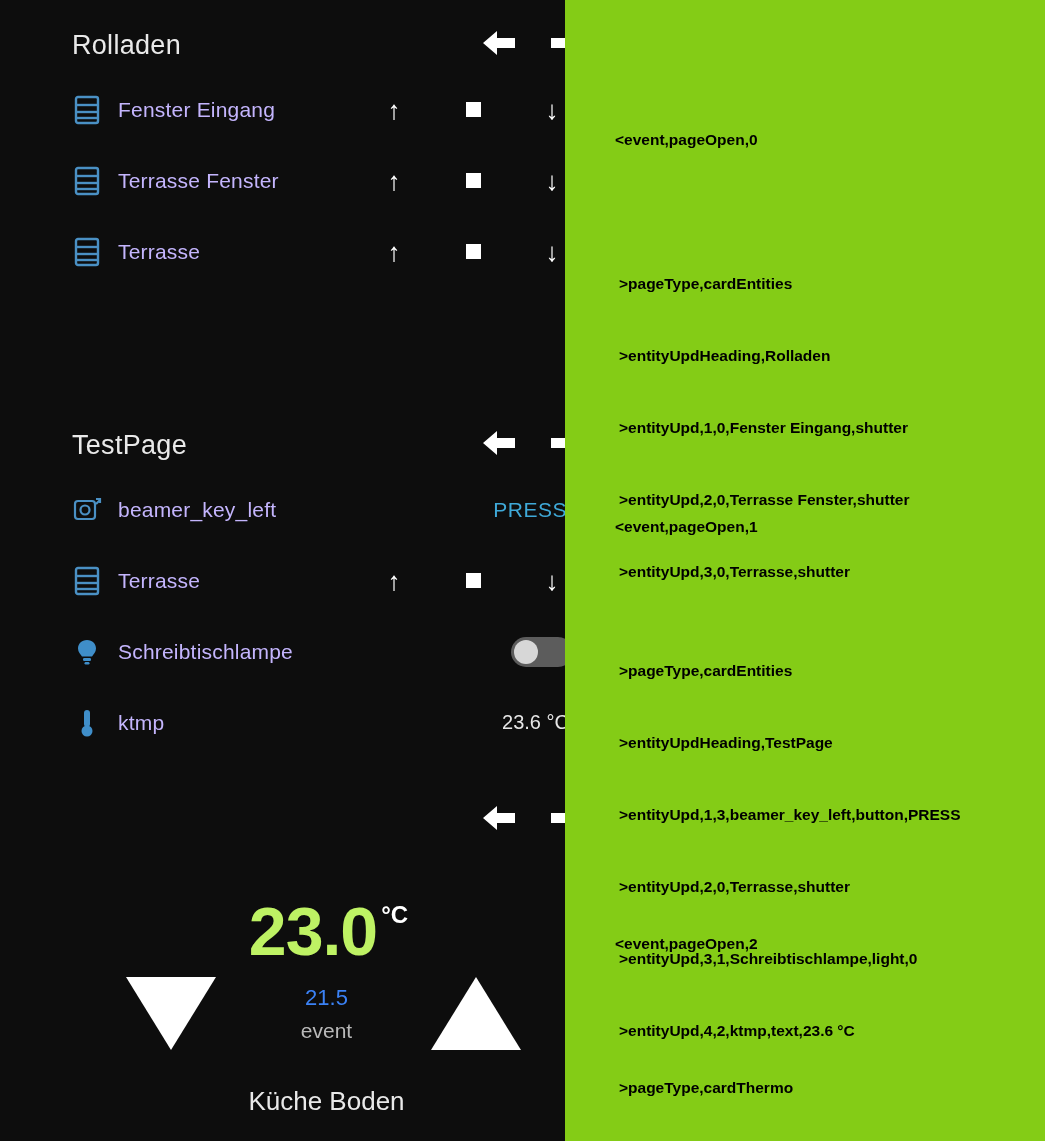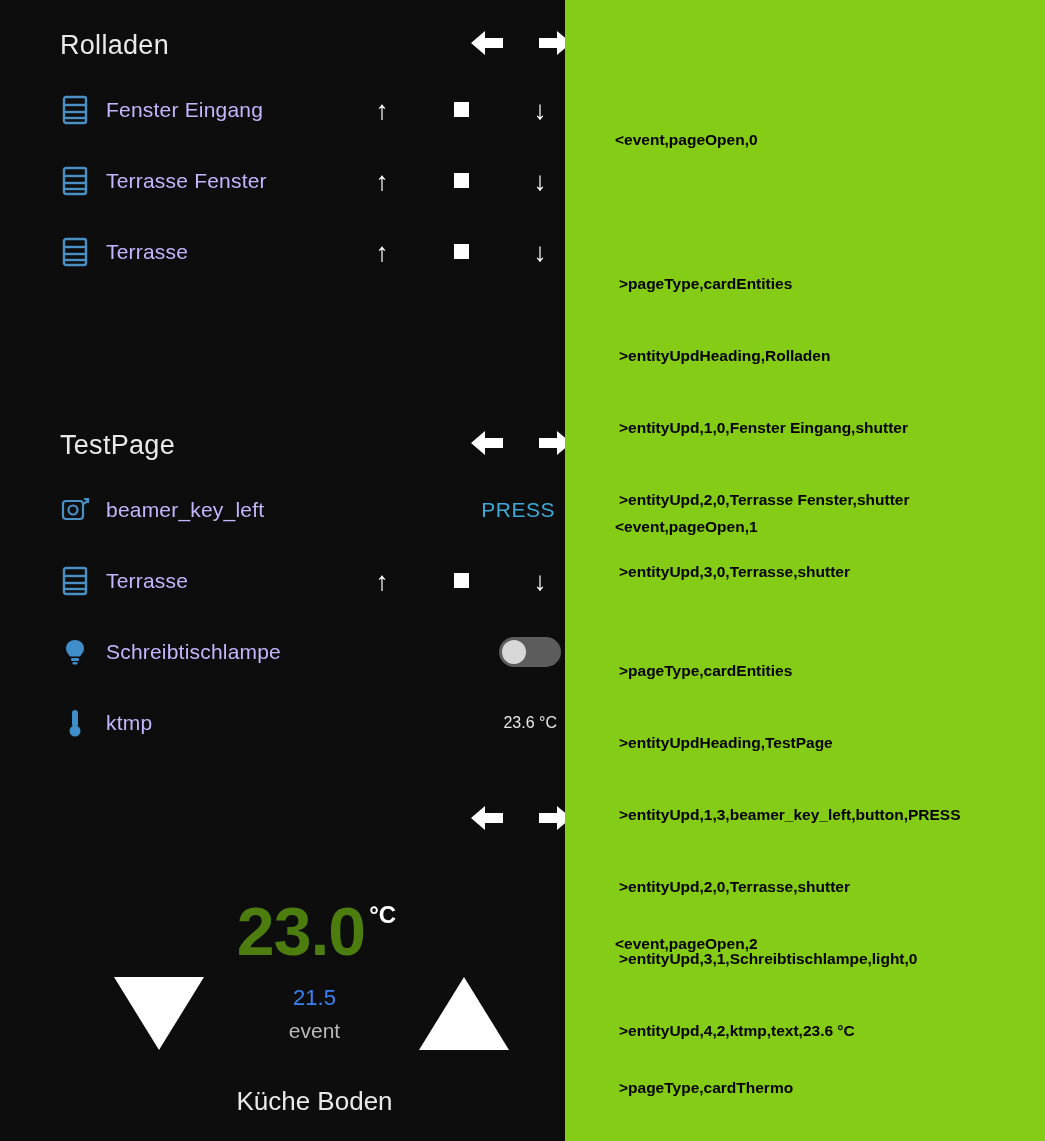--- a/index.html
+++ b/index.html
@@ -25,21 +25,21 @@
     left: 0;
     top: 0;
     width: 565px;
     height: 1141px;
     background: #0d0d0d;
     color: #ffffff;
     overflow: hidden;
   }
   .card {
     position: absolute;
-    left: 0;
+    left: 12px;
     width: 565px;
     padding-left: 32px;
   }
   #card-rolladen { top: 0; height: 400px; }
   #card-testpage { top: 400px; height: 375px; }
   #card-thermo   { top: 775px; height: 366px; }
 
   .card-head {
     position: relative;
     height: 74px;
@@ -140,41 +140,41 @@
   .toggle .knob {
     position: absolute;
     left: 3px;
     top: 3px;
     width: 24px;
     height: 24px;
     border-radius: 50%;
     background: #d7d7d7;
   }
   .val-text {
-    font-size: 16px;
+    font-size: 20px;
     color: #e6e6e6;
     padding-right: 4px;
   }
 
   
   .thermo-body {
     position: relative;
     height: 292px;
   }
   .thermo-center {
     position: absolute;
     left: 0;
     right: 0;
     top: 48px;
     text-align: center;
   }
   .big-temp {
     font-size: 68px;
     font-weight: bold;
-    color: #4d7c0f;
+    color: #bef264;
     letter-spacing: -1px;
     display: inline-block;
     line-height: 1;
   }
   .big-unit {
     font-size: 24px;
     font-weight: bold;
     color: #ffffff;
     vertical-align: top;
     position: relative;

